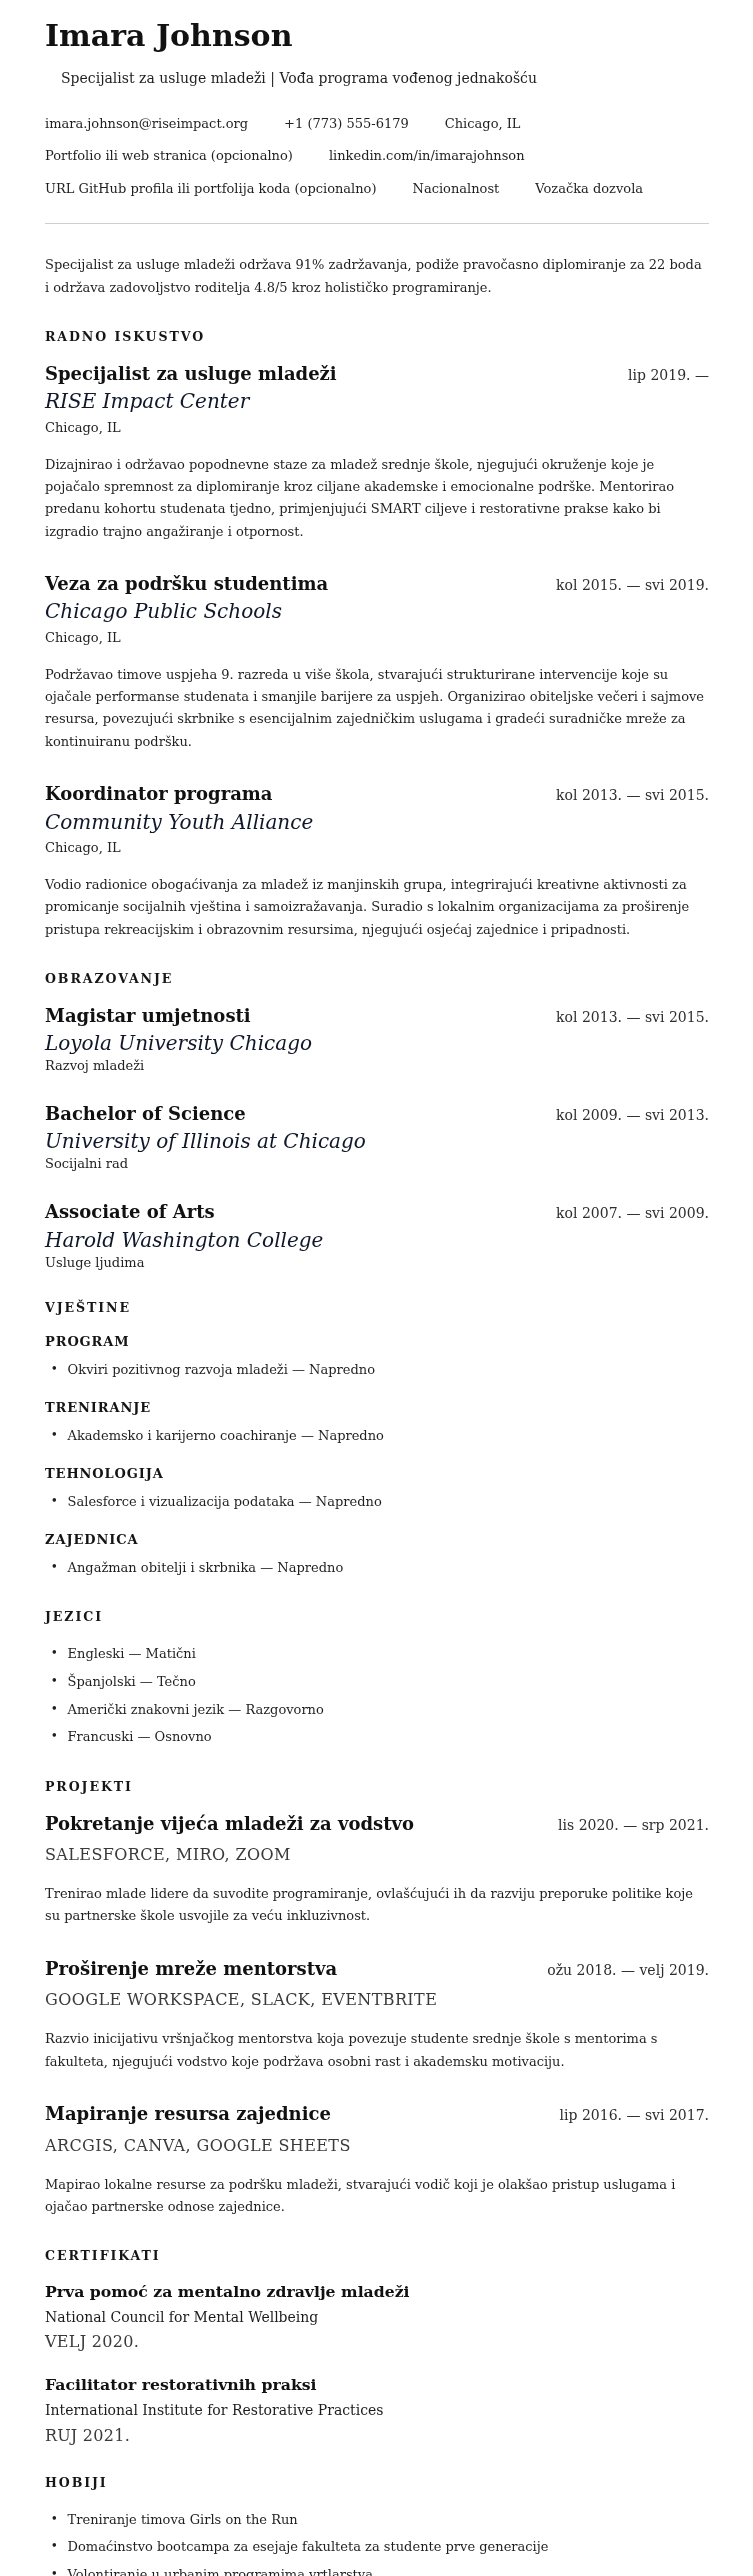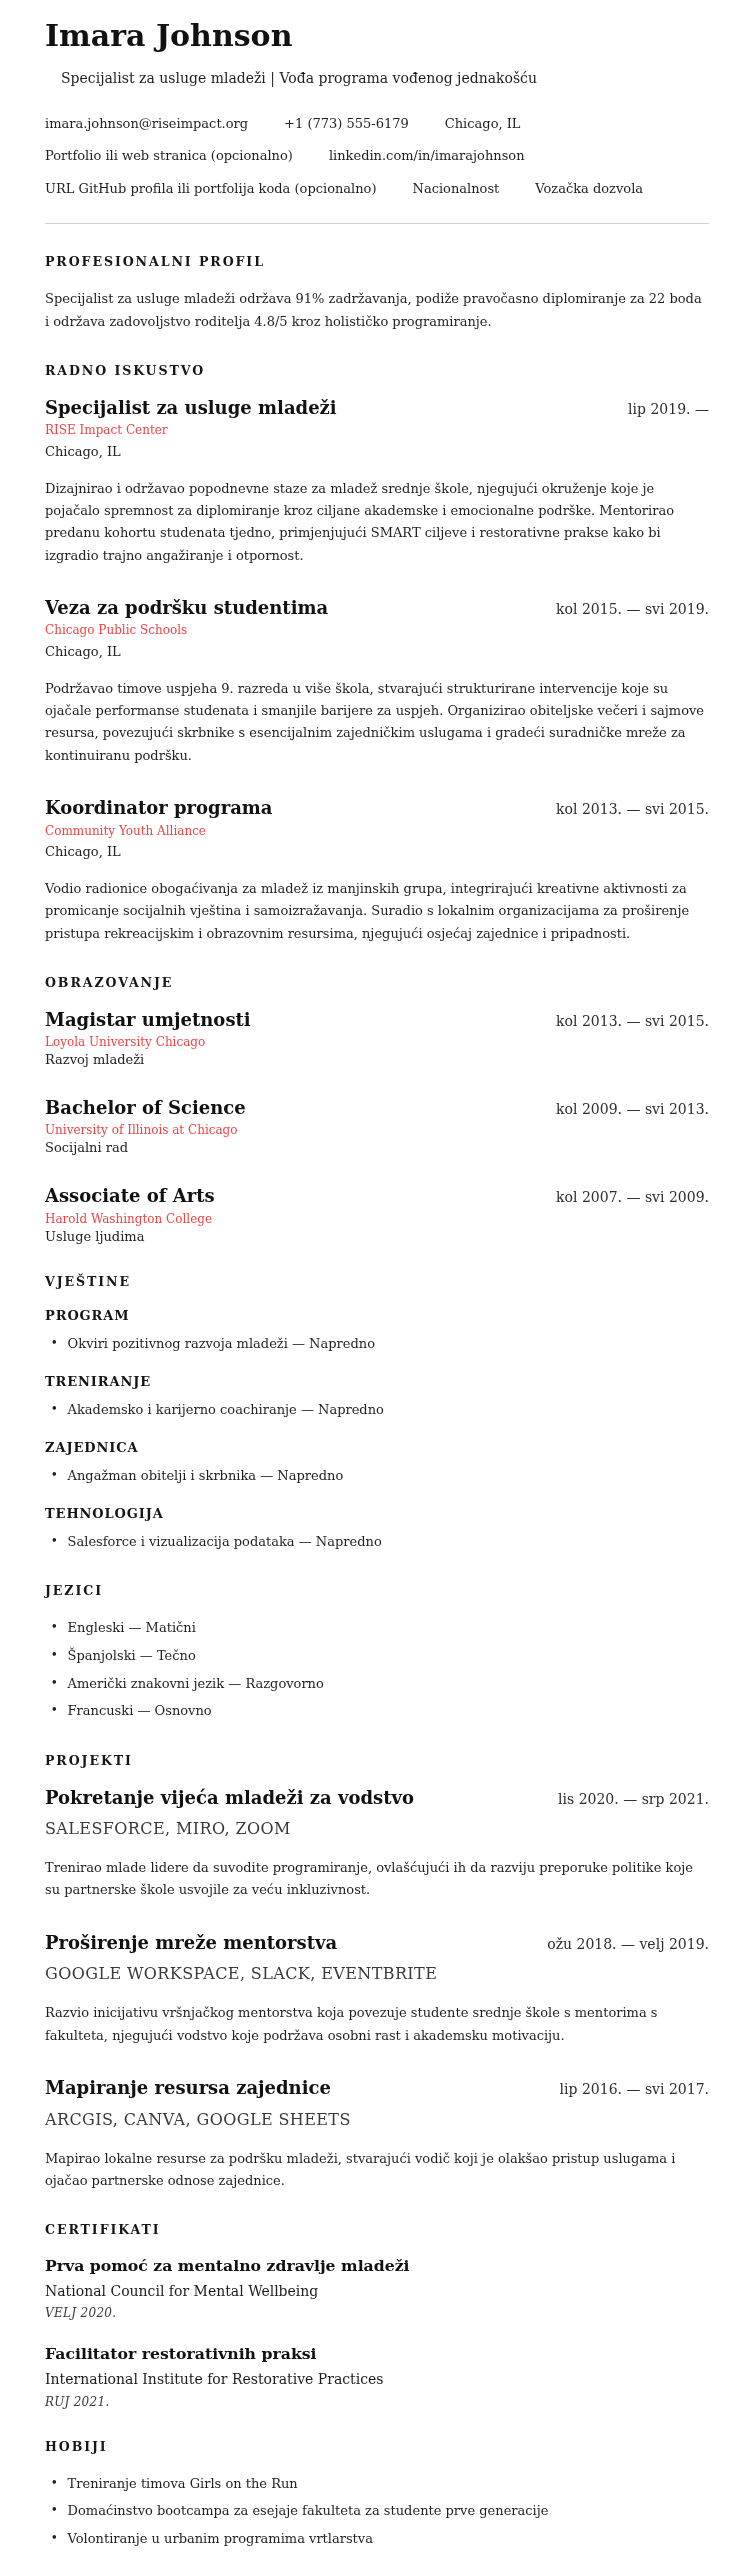--- a/index.html
+++ b/index.html
@@ -74,21 +74,21 @@
     font-weight: 700;
     line-height: 1.25;
     margin: 0;
     color: #111;
   }
   .entry-date {
     font-size: 14px;
     color: #2d2d2d;
     white-space: nowrap;
   }
-  .company  { font-size: 12px; margin: 3.8px 0 0;  color: #ef4444; }
+  .company  { font-size: 20px; margin: 3.8px 0 0;  color: #0f172a; font-style: italic; }
   .location { font-size: 13px; margin: 6.3px 0 0; color: #222; }
   .field    { font-size: 13px; margin: 3px 0 0; color: #222; }
   .desc     { margin-top: 19px; }
   .tools {
     font-size: 16px;
     letter-spacing: 0.4px;
     color: #3a3a3a;
     margin: 10px 0 0;
   }
 
@@ -117,21 +117,21 @@
     position: absolute;
     left: 5.7px;
     top: 0;
     font-size: 12px;
   }
 
   
   .cert + .cert { margin-top: 24px; }
   .cert-title  { font-size: 15.7px; font-weight: 700; line-height: 1.3; margin: 0; color: #111; }
   .cert-issuer { font-size: 14px; margin: 6.3px 0 0; color: #1c1c1c; }
-  .cert-date   { font-size: 12px; letter-spacing: 0.3px; margin: 7.5px 0 0; color: #3a3a3a; font-style: italic; }
+  .cert-date   { font-size: 16px; letter-spacing: 0.3px; margin: 7.5px 0 0; color: #3a3a3a; }
 </style>
 </head>
 <body>
 
 <div class="page">
 
   <header>
     <h1 class="name">Imara Johnson</h1>
     <p class="subtitle">Specijalist za usluge mladeži | Vođa programa vođenog jednakošću</p>
 
@@ -147,21 +147,20 @@
     <div class="contact-row">
       <span>URL GitHub profila ili portfolija koda (opcionalno)</span>
       <span>Nacionalnost</span>
       <span>Vozačka dozvola</span>
     </div>
   </header>
 
   <hr class="divider">
 
   <section class="section">
-    <h2 class="section-heading">PROFESIONALNI PROFIL</h2>
     <p class="profile-text">Specijalist za usluge mladeži održava 91% zadržavanja, podiže pravočasno diplomiranje za 22 boda i održava zadovoljstvo roditelja 4.8/5 kroz holističko programiranje.</p>
   </section>
 
   <section class="section">
     <h2 class="section-heading">RADNO ISKUSTVO</h2>
 
     <article class="entry">
       <div class="entry-head">
         <h3 class="entry-title">Specijalist za usluge mladeži</h3>
         <span class="entry-date">lip 2019. —</span>
@@ -234,30 +233,30 @@
     </div>
 
     <div class="skills-group">
       <h3 class="group-label">TRENIRANJE</h3>
       <ul class="bullets">
         <li>Akademsko i karijerno coachiranje — Napredno</li>
       </ul>
     </div>
 
     <div class="skills-group">
+      <h3 class="group-label">TEHNOLOGIJA</h3>
+      <ul class="bullets">
+        <li>Salesforce i vizualizacija podataka — Napredno</li>
+      </ul>
+    </div>
+
+    <div class="skills-group">
       <h3 class="group-label">ZAJEDNICA</h3>
       <ul class="bullets">
         <li>Angažman obitelji i skrbnika — Napredno</li>
-      </ul>
-    </div>
-
-    <div class="skills-group">
-      <h3 class="group-label">TEHNOLOGIJA</h3>
-      <ul class="bullets">
-        <li>Salesforce i vizualizacija podataka — Napredno</li>
       </ul>
     </div>
   </section>
 
   <section class="section">
     <h2 class="section-heading">JEZICI</h2>
     <ul class="bullets">
       <li>Engleski — Matični</li>
       <li>Španjolski — Tečno</li>
       <li>Američki znakovni jezik — Razgovorno</li>

